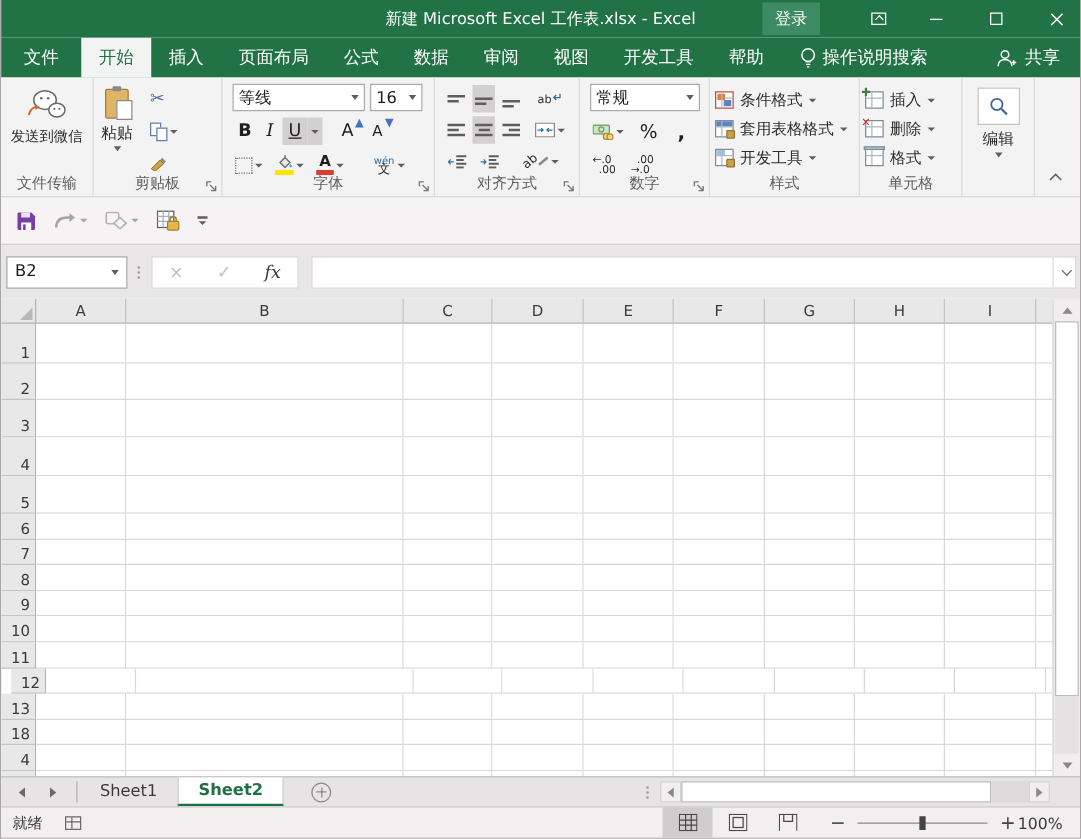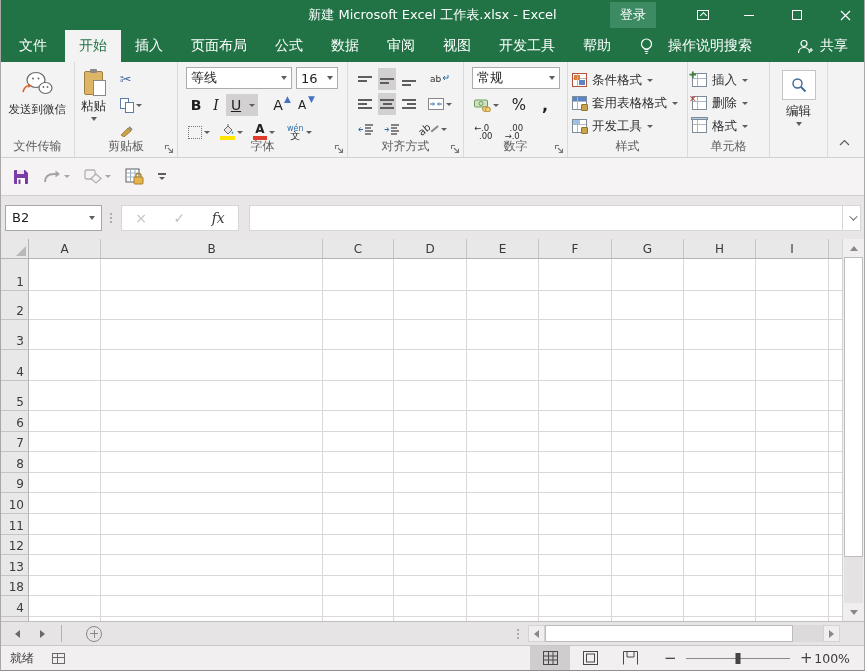--- a/index.html
+++ b/index.html
@@ -17,21 +17,21 @@
   .min-glyph { width:10px; height:1px; background:#fff; display:block; }
   .max-glyph { width:10px; height:10px; border:1px solid #fff; display:block; }
   .ribbon-opts-glyph { width:12px; height:10px; border:1px solid #fff; position:relative; display:block; }
   .ribbon-opts-glyph::before { content:""; position:absolute; left:3px; top:2px; width:4px; height:4px; border-left:1px solid #fff; border-top:1px solid #fff; transform:rotate(45deg); }
 
   
   .tabrow { height:32px; background:#217346; display:flex; align-items:stretch; flex-shrink:0; }
   .rtab { color:#fff; font-size:14px; padding:0 14px; display:flex; align-items:center; cursor:pointer; }
   .rtab.file { padding:0 18px; }
   .rtab.active { background:#f4f3f4; color:#217346; }
-  .tell-me { display:flex; align-items:center; color:#fff; font-size:14px; gap:14px; margin-left:14px; cursor:pointer; }
+  .tell-me { display:flex; align-items:center; color:#fff; font-size:14px; gap:4px; margin-left:14px; cursor:pointer; }
   .share { margin-left:auto; margin-right:16px; display:flex; align-items:center; gap:6px; color:#fff; font-size:14px; cursor:pointer; }
 
   
   .ribbon { height:96px; background:#f4f3f4; border-bottom:1px solid #d2d0d1; display:flex; flex-shrink:0; }
   .rgroup { position:relative; border-right:1px solid #dcdadb; padding-top:4px; flex-shrink:0; }
   .g-label { position:absolute; bottom:2px; left:0; right:0; text-align:center; font-size:12px; color:#5e5c5d; }
   .launcher { position:absolute; right:2px; bottom:2px; width:12px; height:12px; display:flex; align-items:center; justify-content:center; cursor:pointer; }
   .collapse-area { flex:1; position:relative; }
   .collapse-btn { position:absolute; right:14px; bottom:8px; cursor:pointer; }
 
@@ -296,21 +296,21 @@
           </span>
           <span class="caret sm"></span>
         </div>
         <div class="iconbtn" style="margin-left:6px">
           <span style="display:flex;flex-direction:column;align-items:center">
             <span style="font-size:12px;font-weight:bold;line-height:11px;color:#1e1e1e">A</span>
             <span class="underline-sw" style="width:14px;background:#e03c2d"></span>
           </span>
           <span class="caret sm"></span>
         </div>
-        <div class="iconbtn" style="margin-left:8px">
+        <div class="iconbtn" style="margin-left:20px">
           <span style="display:flex;flex-direction:column;align-items:center;line-height:7px">
             <span style="font-size:8px;color:#2e6da4">wén</span>
             <span style="font-size:10px;color:#1e1e1e">文</span>
           </span>
           <span class="caret sm"></span>
         </div>
       </div>
       <div class="g-label">字体</div>
       <div class="launcher">
         <svg width="10" height="10">
@@ -734,21 +734,21 @@
             <div class="cell" style="width: 222px;"></div>
             <div class="cell" style="width: 71px;"></div>
             <div class="cell" style="width: 73px;"></div>
             <div class="cell" style="width: 72px;"></div>
             <div class="cell" style="width: 73px;"></div>
             <div class="cell" style="width: 72px;"></div>
             <div class="cell" style="width: 72px;"></div>
             <div class="cell" style="width: 73px;"></div>
             <div class="cell" style="width: 15px;"></div>
           </div>
-          <div class="grow" style="height: 20px;">
+          <div class="grow" style="height: 20px; margin-left: 8px;">
             <div class="rowh">12</div>
             <div class="cell" style="width: 72px;"></div>
             <div class="cell" style="width: 222px;"></div>
             <div class="cell" style="width: 71px;"></div>
             <div class="cell" style="width: 73px;"></div>
             <div class="cell" style="width: 72px;"></div>
             <div class="cell" style="width: 73px;"></div>
             <div class="cell" style="width: 72px;"></div>
             <div class="cell" style="width: 72px;"></div>
             <div class="cell" style="width: 73px;"></div>
@@ -819,20 +819,24 @@
         </div>
     </div>
   </div>
 
   <div class="tabstrip">
     <div class="nav-arrows">
       <span class="tri-l" style="border-right-color:#6a6869"></span>
       <span class="tri-r" style="border-left-color:#6a6869"></span>
     </div>
     <div class="strip-sep"></div>
+    <div style="display:flex" id="sheettabs">
+        <div class="stab">Sheet1</div>
+        <div class="stab active">Sheet2</div>
+      </div>
     <div class="addsheet">
         <span class="circ"></span>
       </div>
     <div style="flex:1"></div>
     <div class="dots3" style="align-self:center">
         <i></i>
         <i></i>
         <i></i>
       </div>
     <div class="hscroll">

